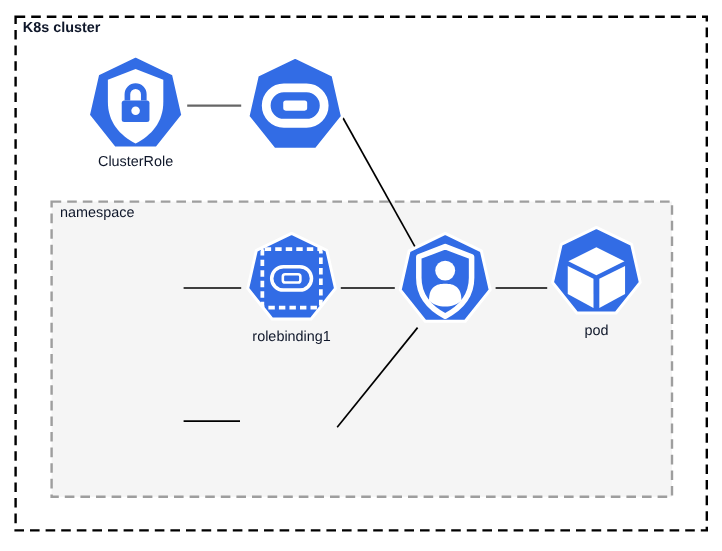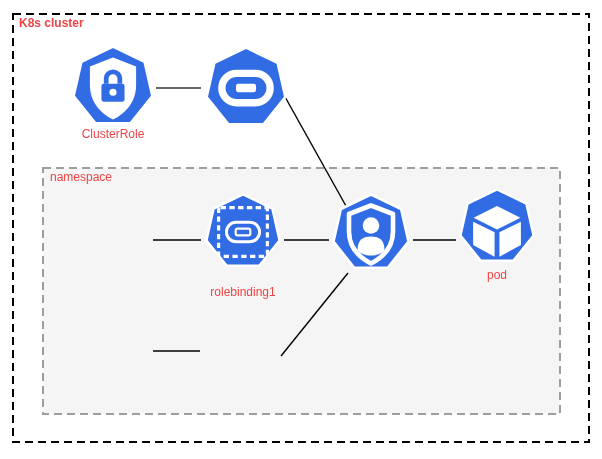--- a/index.html
+++ b/index.html
@@ -1,18 +1,18 @@
 <!DOCTYPE html>
 <html><head>
 <meta charset="utf-8">
 <style>
   html,body{margin:0;padding:0;background:#fff;}
   .canvas{
     position:relative;width:602px;height:459px;background:#ffffff;overflow:hidden;
-    font-family:"Liberation Sans",sans-serif;color:#ef4444;
+    font-family:"Liberation Sans",sans-serif;color:#0f172a;
   }
   .bg{position:absolute;left:0;top:0;}
   .box-label{position:absolute;font-size:12px;line-height:14px;}
   .box-label.bold{font-weight:bold;}
   .node{position:absolute;}
   .node .icon{display:block;}
   .nlabel{
     position:absolute;top:82px;left:50%;transform:translateX(-50%);
     font-size:12px;line-height:15px;text-align:center;white-space:nowrap;
   }
@@ -98,21 +98,21 @@
     <svg class="icon" width="84" height="84" viewBox="0 0 80 80">
         <use href="#sym-hept-link"></use>
       </svg>
   </div>
 
 
   <div class="node" style="left:204px;top:193px;width:78px">
     <svg class="icon" width="78" height="78" viewBox="0 0 80 80">
         <use href="#sym-hept-rolebinding"></use>
       </svg>
-    <div class="nlabel" style="top:92px">rolebinding1</div>
+    <div class="nlabel" style="top:80px">rolebinding1</div>
   </div>
 
 
 
   <div class="node" style="left:331px;top:193px;width:80px">
     <svg class="icon" width="80" height="80" viewBox="0 0 80 80">
         <use href="#sym-hept-sa"></use>
       </svg>
   </div>
 

